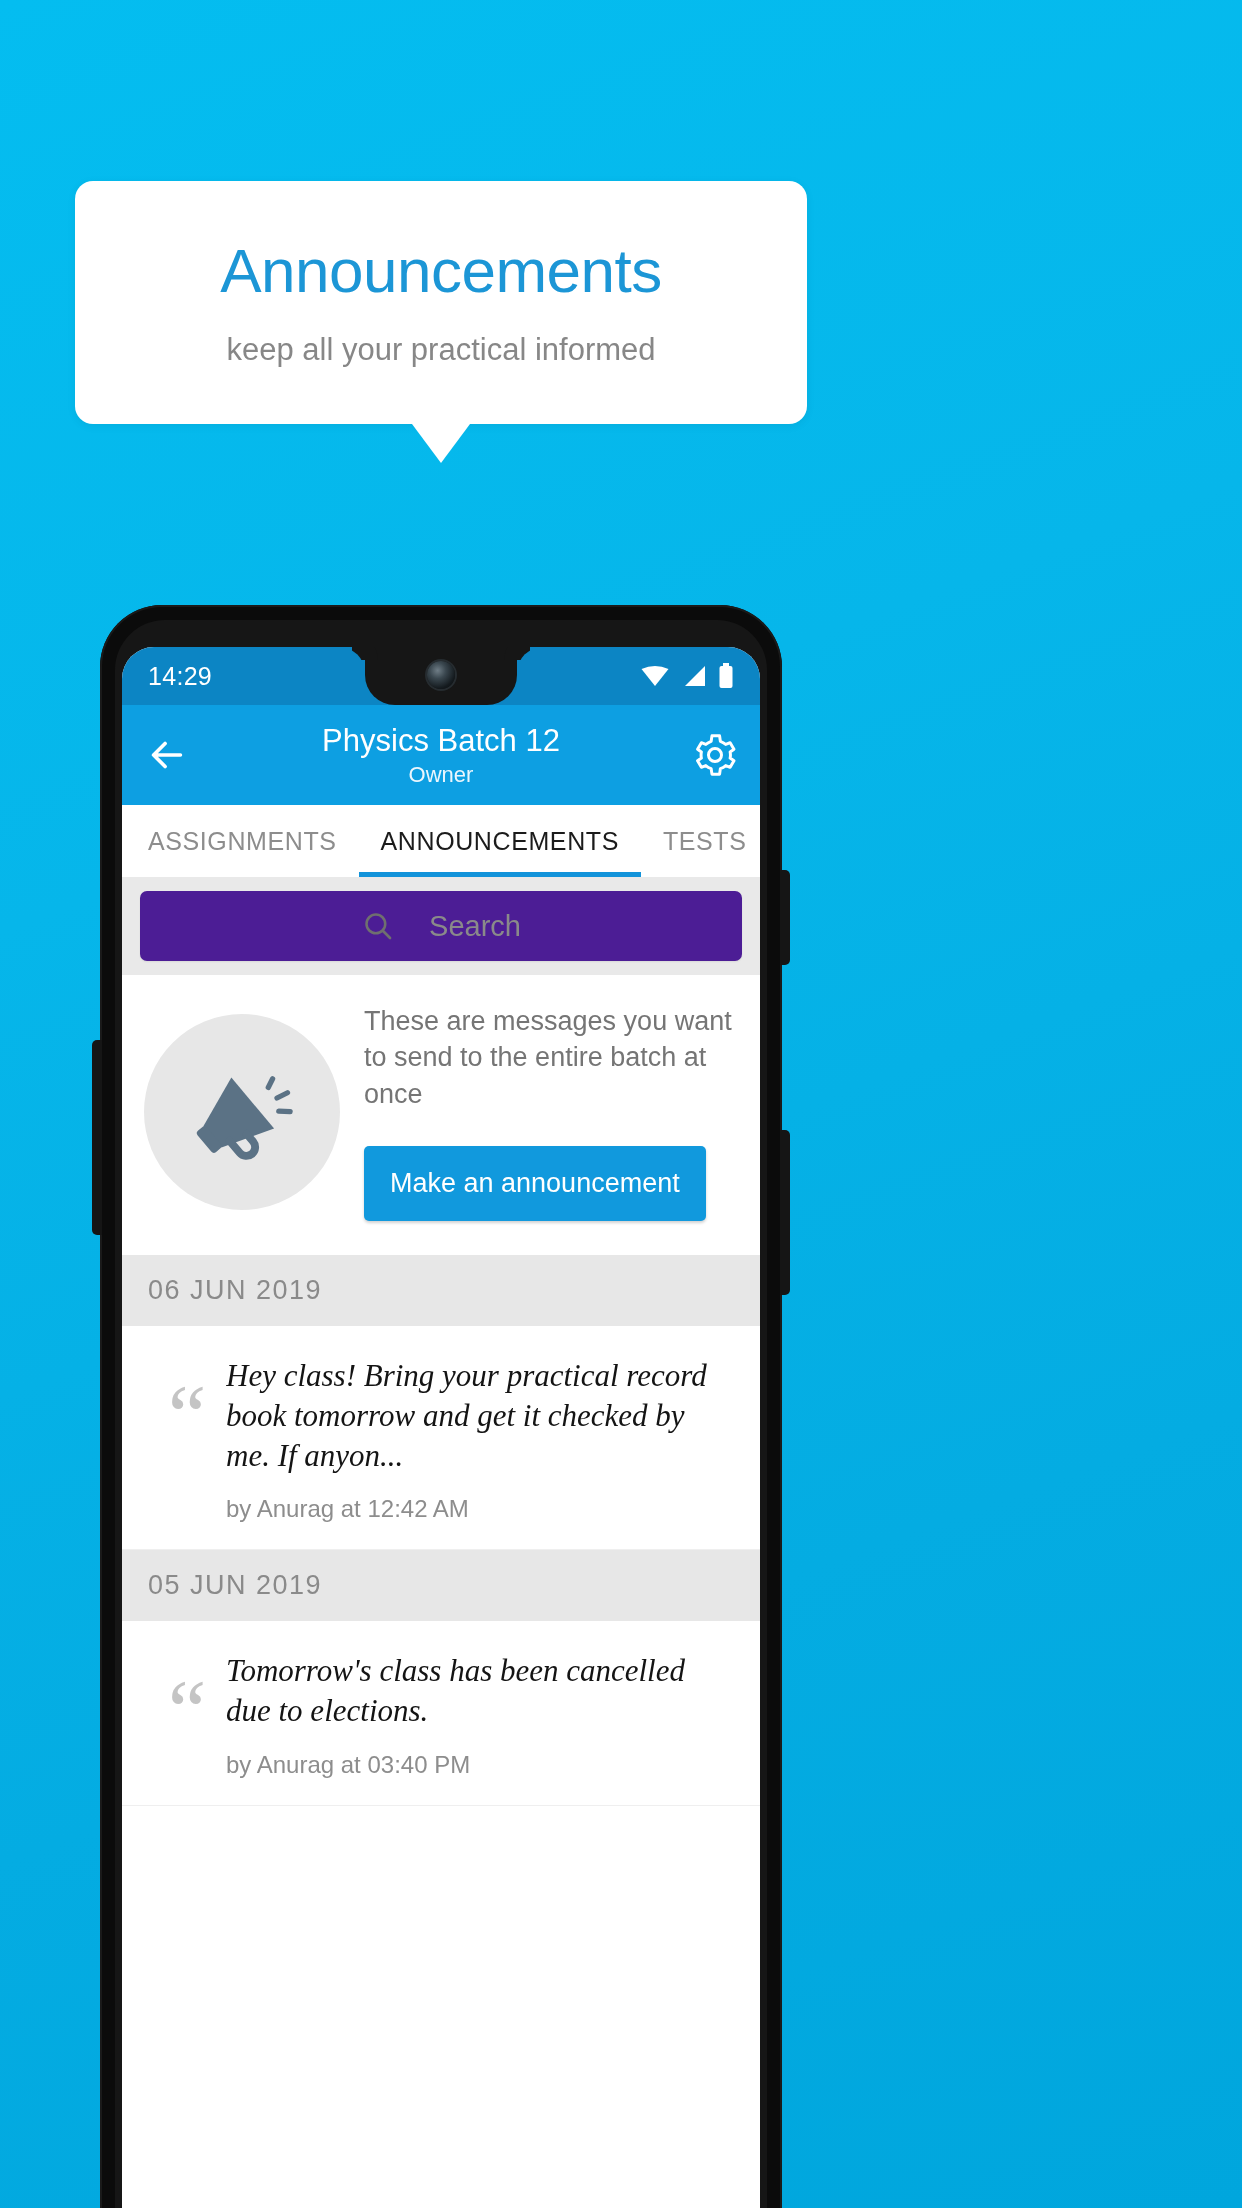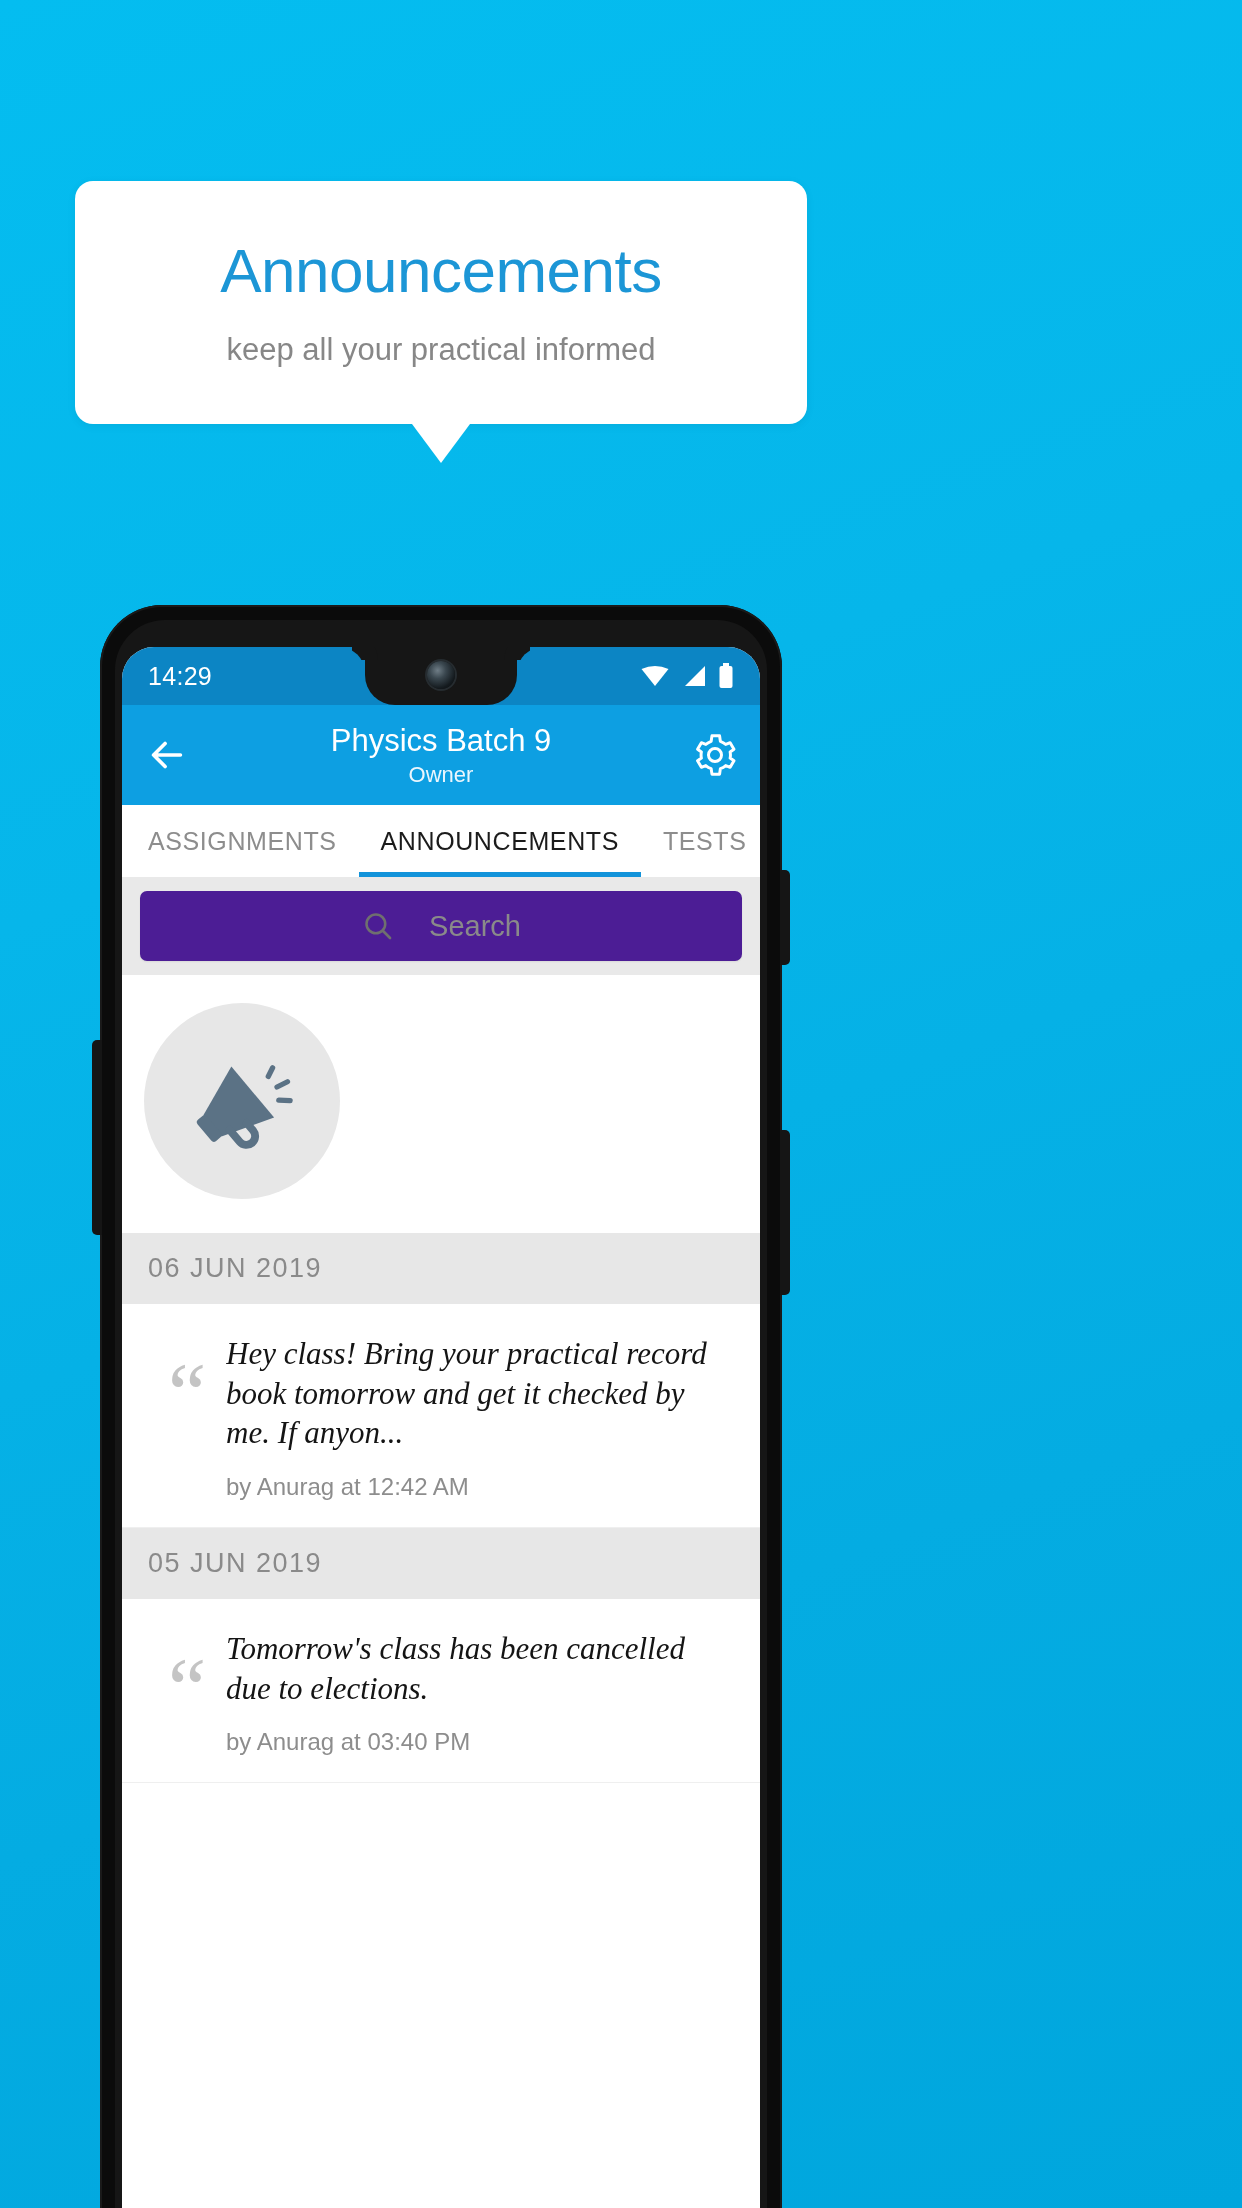--- a/index.html
+++ b/index.html
@@ -333,21 +333,21 @@
           <rect x="1.5" y="3" width="13" height="22" rx="2" fill="#ffffff"></rect>
         </svg>
       </div>
     </div>
 
     <div id="appbar">
       <svg id="back-arrow" viewBox="0 0 24 24">
         <path d="M19 12 H5 M11 6 L5 12 L11 18" fill="none" stroke="#ffffff" stroke-width="1.9" stroke-linecap="round" stroke-linejoin="round"></path>
       </svg>
       <div id="appbar-titles">
-        <div id="appbar-title">Physics Batch 9</div>
+        <div id="appbar-title">Physics Batch 12</div>
         <div id="appbar-subtitle">Owner</div>
       </div>
       <svg id="gear-btn" viewBox="0 0 24 24">
         <path d="M12 8.6 a3.4 3.4 0 1 0 0 6.8 a3.4 3.4 0 1 0 0 -6.8 z" fill="none" stroke="#ffffff" stroke-width="1.55"></path>
         <path d="M19.9 13.6 a8 8 0 0 0 0-3.2 l2-1.4 -2-3.4 -2.3 0.9 a8 8 0 0 0 -2.8-1.6 L14.4 2 h-4 l-0.4 2.9 a8 8 0 0 0 -2.8 1.6 L4.9 5.6 l-2 3.4 2 1.4 a8 8 0 0 0 0 3.2 l-2 1.4 2 3.4 2.3-0.9 a8 8 0 0 0 2.8 1.6 l0.4 2.9 h4 l0.4-2.9 a8 8 0 0 0 2.8-1.6 l2.3 0.9 2-3.4 z" fill="none" stroke="#ffffff" stroke-width="1.55" stroke-linejoin="round"></path>
       </svg>
     </div>
 
     <div id="tabbar">
       <div class="tab first">ASSIGNMENTS</div>
@@ -374,20 +374,24 @@
             <rect x="4" y="24" width="7" height="16" rx="2" fill="#5b7285"></rect>
             <path d="M16 40 L16 49 a5 5 0 0 0 10 0 L26 43.4" fill="none" stroke="#5b7285" stroke-width="4.5" stroke-linecap="round"></path>
           </g>
           <g stroke="#5b7285" stroke-width="3" stroke-linecap="round">
             <path d="M47 18 L49.5 13"></path>
             <path d="M52 24 L58 21"></path>
             <path d="M53 31.5 L59.5 31.8"></path>
           </g>
         </svg>
       </div>
+      <div id="promo-right">
+        <div id="promo-text">These are messages you want to send to the entire batch at once</div>
+        <button id="promo-btn">Make an announcement</button>
+      </div>
     </div>
 
     <div class="date-header">06  JUN  2019</div>
     <div class="ann-item">
       <div class="ann-quote">“</div>
       <div class="ann-body">
         <div class="ann-text wrap">Hey class! Bring your practical record book tomorrow and get it checked by me. If anyon...</div>
         <div class="ann-meta">by Anurag at 12:42 AM</div>
       </div>
     </div>

